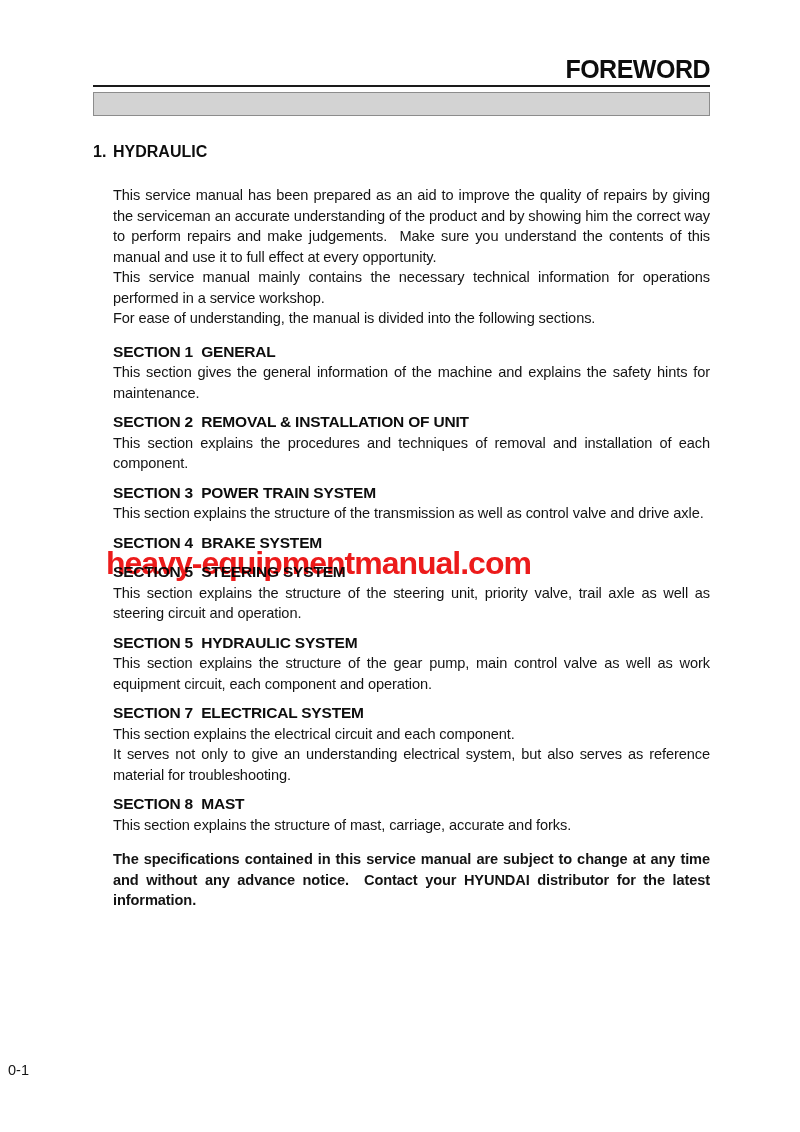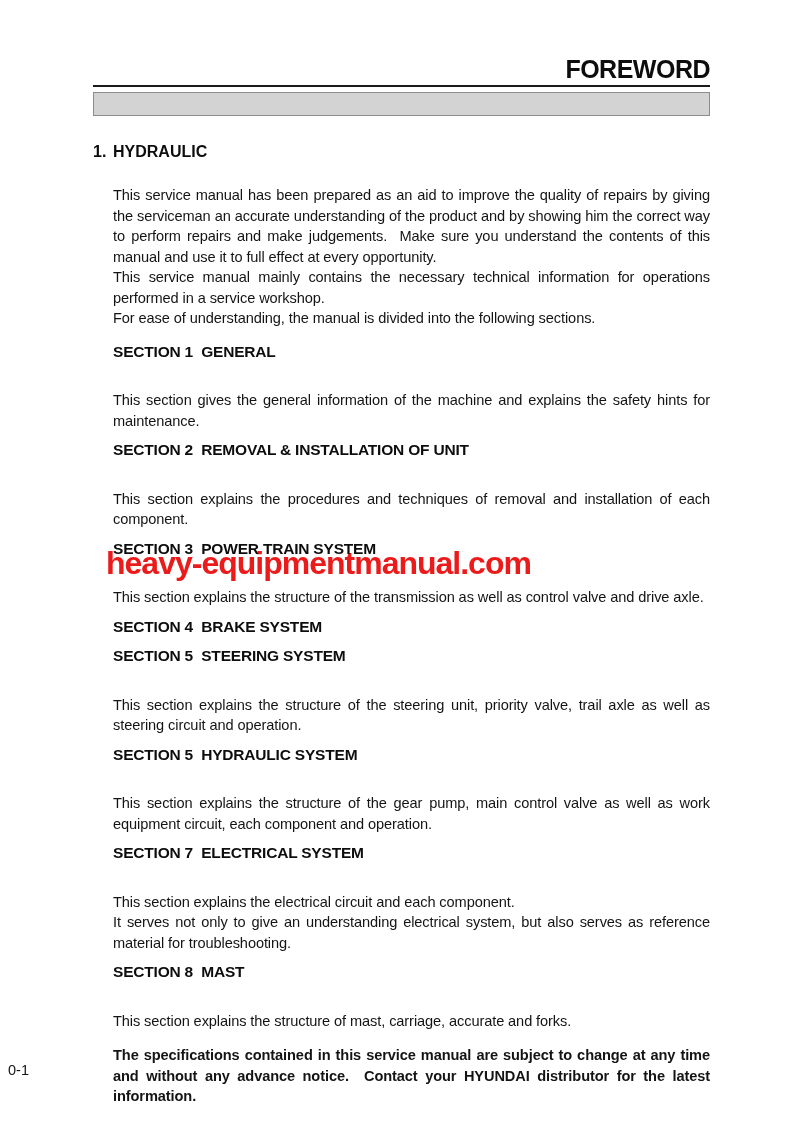--- a/index.html
+++ b/index.html
@@ -50,21 +50,20 @@
   }
   .structure-heading .num { width: 20px; }
   .indent { margin-left: 20px; width: 597px; }
   .bodytext {
     font-size: 14.6px;
     line-height: 20.5px;
     text-align: justify;
     white-space: pre-wrap;
     letter-spacing: -0.1px;
     color: #141414;
-    margin-top: 28px;
   }
   .intro { margin-top: 24px; }
   .sections { margin-top: 13px; }
   .section { margin-top: 9px; }
   .sec-h {
     font-size: 15.5px;
     font-weight: bold;
     line-height: 20.5px;
     letter-spacing: -0.2px;
     color: #0d0d0d;

